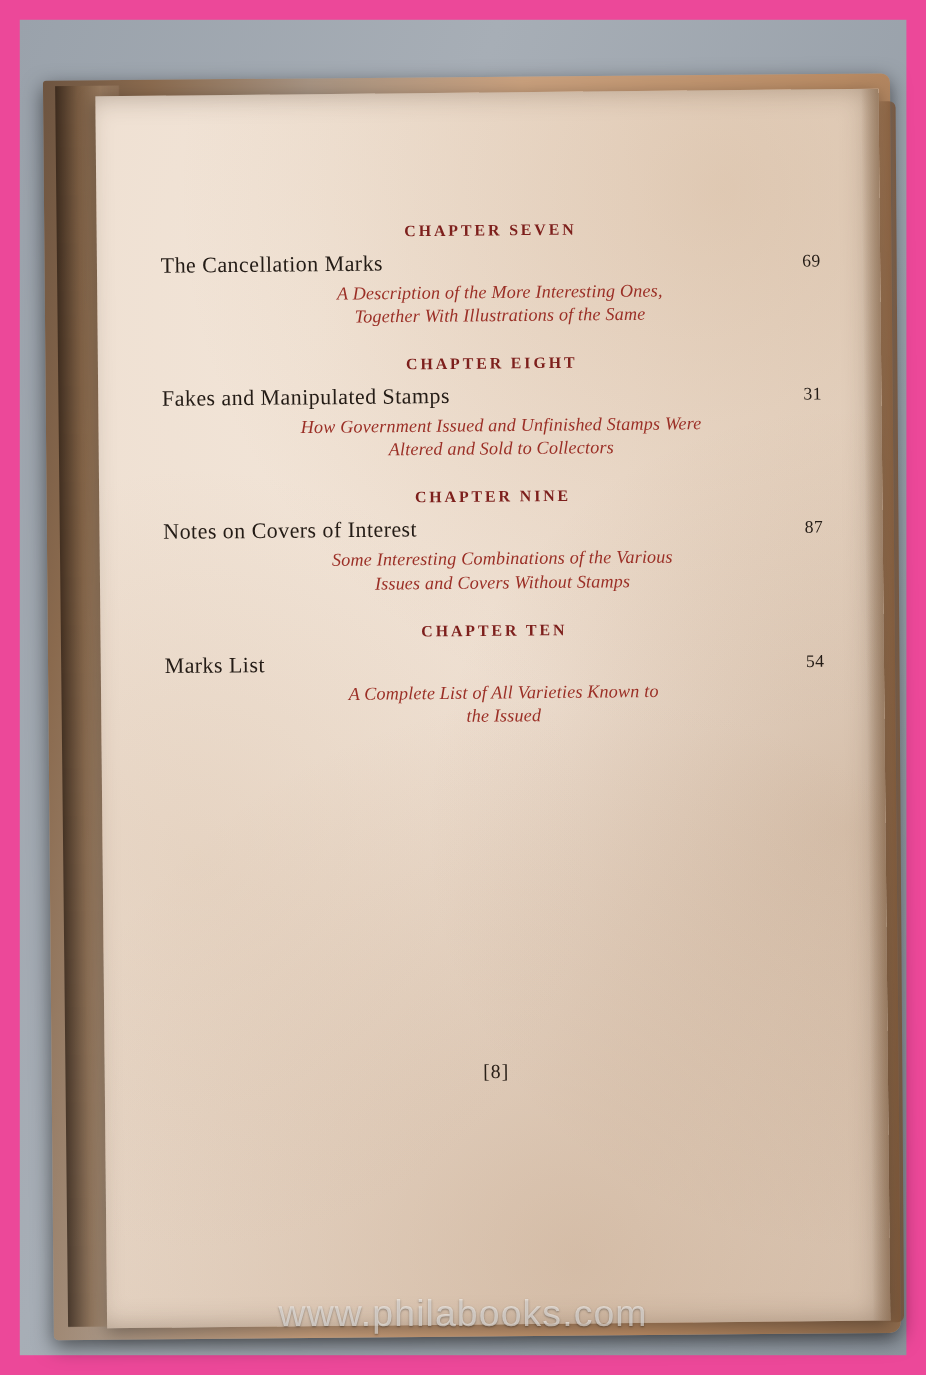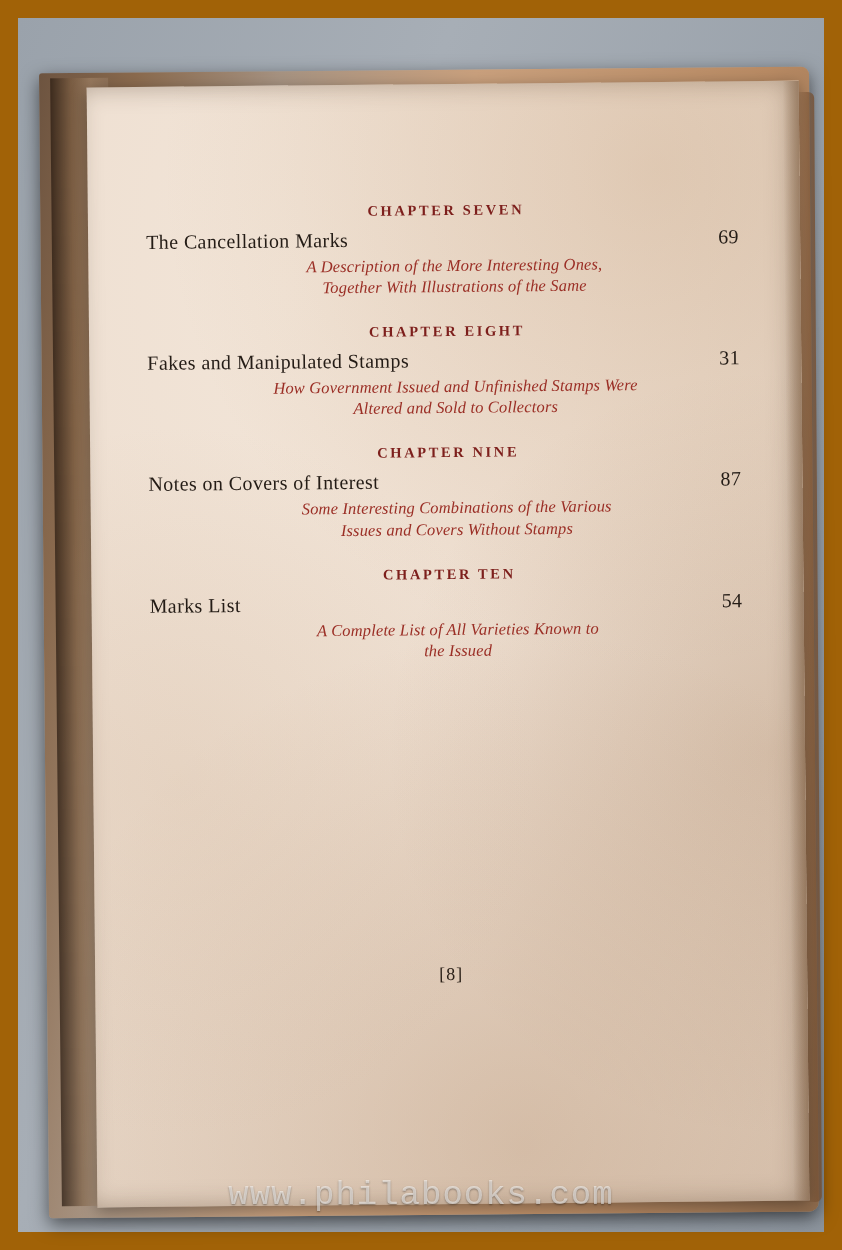--- a/index.html
+++ b/index.html
@@ -12,21 +12,21 @@
     height: 1250px;
     overflow: hidden;
     font-family: "Liberation Serif", serif;
   }
 
   
   #photo {
     position: relative;
     width: 842px;
     height: 1250px;
-    background: #a16207;
+    background: #ec4899;
     overflow: hidden;
   }
 
   
   #backdrop {
     position: absolute;
     left: 18px;
     top: 18px;
     width: 806px;
     height: 1214px;
@@ -122,24 +122,25 @@
     justify-content: space-between;
     font-size: 20px;
     color: #241c16;
     letter-spacing: 0.4px;
     margin: 0 0 4px 0;
   }
   .entry-title {
     white-space: nowrap;
   }
   .entry-page {
-    font-size: 20px;
+    font-size: 16px;
     color: #241c16;
     padding-left: 12px;
     min-width: 28px;
+    text-align: right;
   }
 
   .entry-sub {
     text-align: center;
     font-style: italic;
     font-size: 16.5px;
     line-height: 1.28;
     color: #9b2f26;
     margin: 0 18px 0 34px;
     letter-spacing: 0.15px;
@@ -157,21 +158,21 @@
     letter-spacing: 1px;
   }
 
   
   #watermark {
     position: absolute;
     left: 0;
     right: 0;
     bottom: 36px;
     text-align: center;
-    font-family: Liberation Mono, monospace;
+    font-family: Liberation Sans, sans-serif;
     font-size: 34px;
     letter-spacing: 1px;
     color: rgba(255,255,255,0.55);
     text-shadow: 0 1px 2px rgba(0,0,0,0.35);
     pointer-events: none;
     user-select: none;
   }
 
   
   #board-edge {

